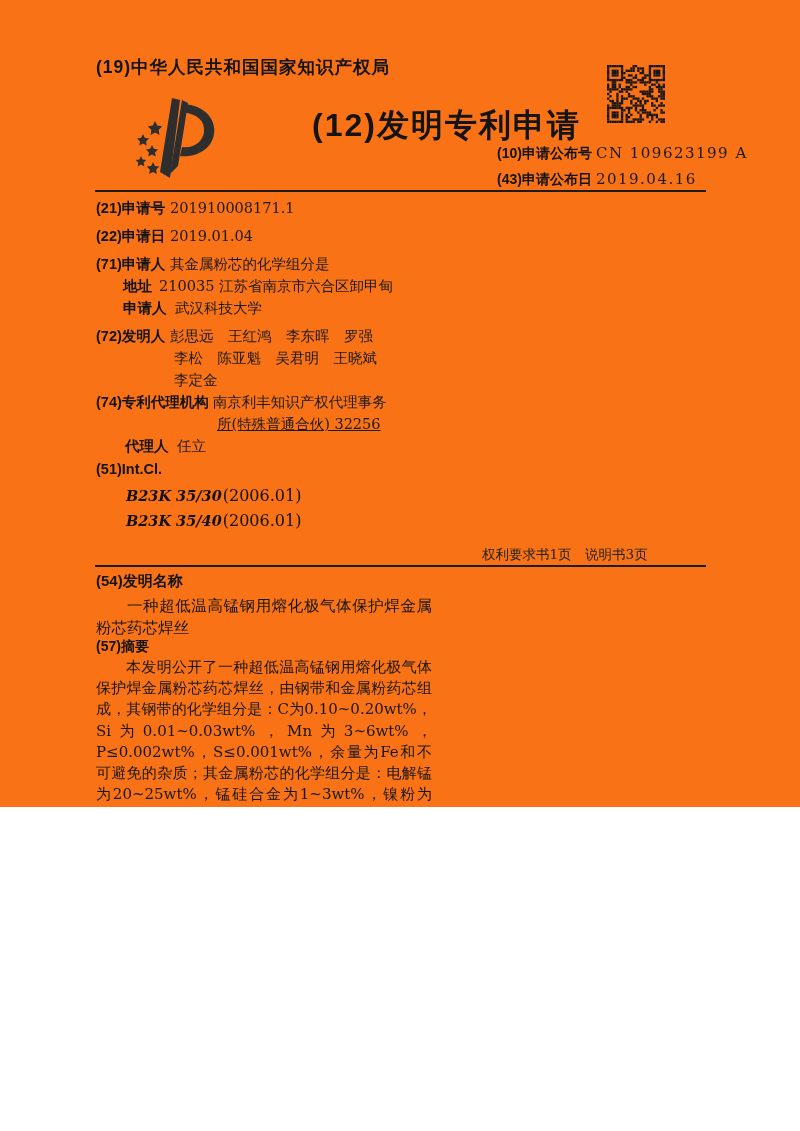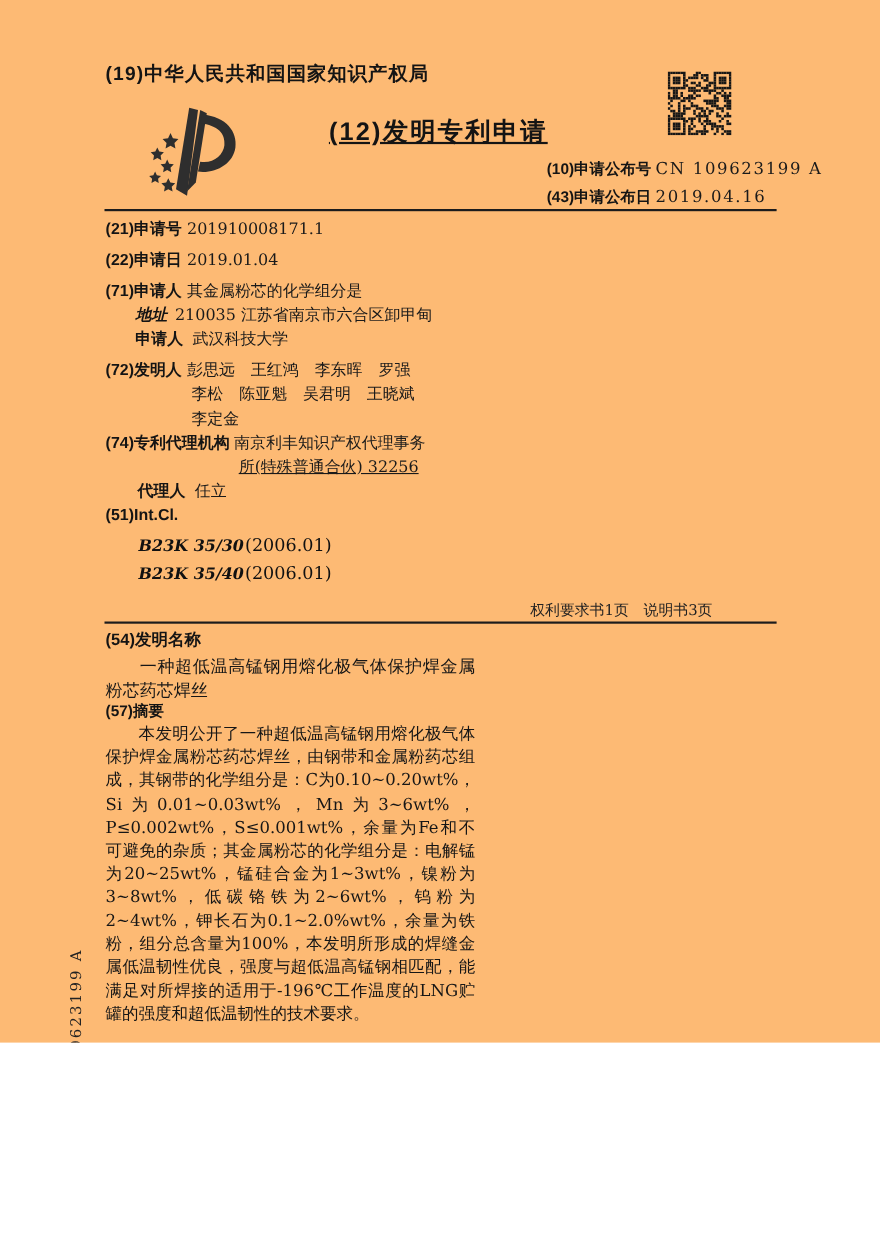--- a/index.html
+++ b/index.html
@@ -1,46 +1,46 @@
 <!DOCTYPE html>
 <html><head>
 <meta charset="utf-8">
 <style>
   html,body{margin:0;padding:0;background:#ffffff;}
   .page{
-    position:relative;width:800px;height:948px;background:#fdba74;overflow:hidden;
+    position:relative;width:800px;height:807px;background:#f97316;overflow:hidden;
     color:#111;font-family:"Liberation Sans",sans-serif;
   }
   .abs{position:absolute;white-space:nowrap;}
   .hei{font-family:"Liberation Sans",sans-serif;font-weight:700;color:#141414;}
   .song{font-family:"DejaVu Serif",serif;font-weight:400;color:#1a1a1a;}
 
   .office{top:55px;left:96px;font-size:17.5px;letter-spacing:1px;}
-  .doc-type{top:104px;left:299px;font-size:23px;letter-spacing:2px;text-decoration:underline;}
+  .doc-type{top:104px;left:312px;font-size:32px;letter-spacing:2px;}
   .logo{top:94px;left:122px;width:100px;height:92px;}
   .qr{top:65px;left:607px;width:58px;height:58px;}
 
   .pub-row{font-size:14px;}
   .pub-num{top:144px;left:497px;}
   .pub-date{top:170px;left:497px;}
   .pub-row .val{font-size:15px;letter-spacing:1.5px;margin-left:4px;}
 
   .rule{position:absolute;left:95px;width:611px;height:2px;background:#1c1c1c;}
   .rule1{top:190px;}
   .rule2{top:565px;}
 
   .f{font-size:14.5px;}
   .f .lbl{display:inline-block;}
   .f .val{font-size:14.5px;}
   .w70 .lbl{min-width:70px;}
   .row21{top:199px;left:96px;}
   .row22{top:227px;left:96px;}
   .row71{top:255px;left:96px;}
   .rowAddr{top:277px;left:123px;}
-  .rowAddr .lbl{min-width:32px;font-style:italic;}
+  .rowAddr .lbl{min-width:32px;}
   .rowApp2{top:299px;left:123px;}
   .rowApp2 .lbl{min-width:48px;}
   .row72{top:327px;left:96px;}
   .row72b{top:349px;left:174px;}
   .row72c{top:371px;left:174px;}
   .row74{top:393px;left:96px;}
   .row74b{top:415px;left:217px;text-decoration:underline;}
   .rowAgent{top:437px;left:125px;}
   .rowAgent .lbl{min-width:48px;}
   .row51{top:461px;left:96px;}

